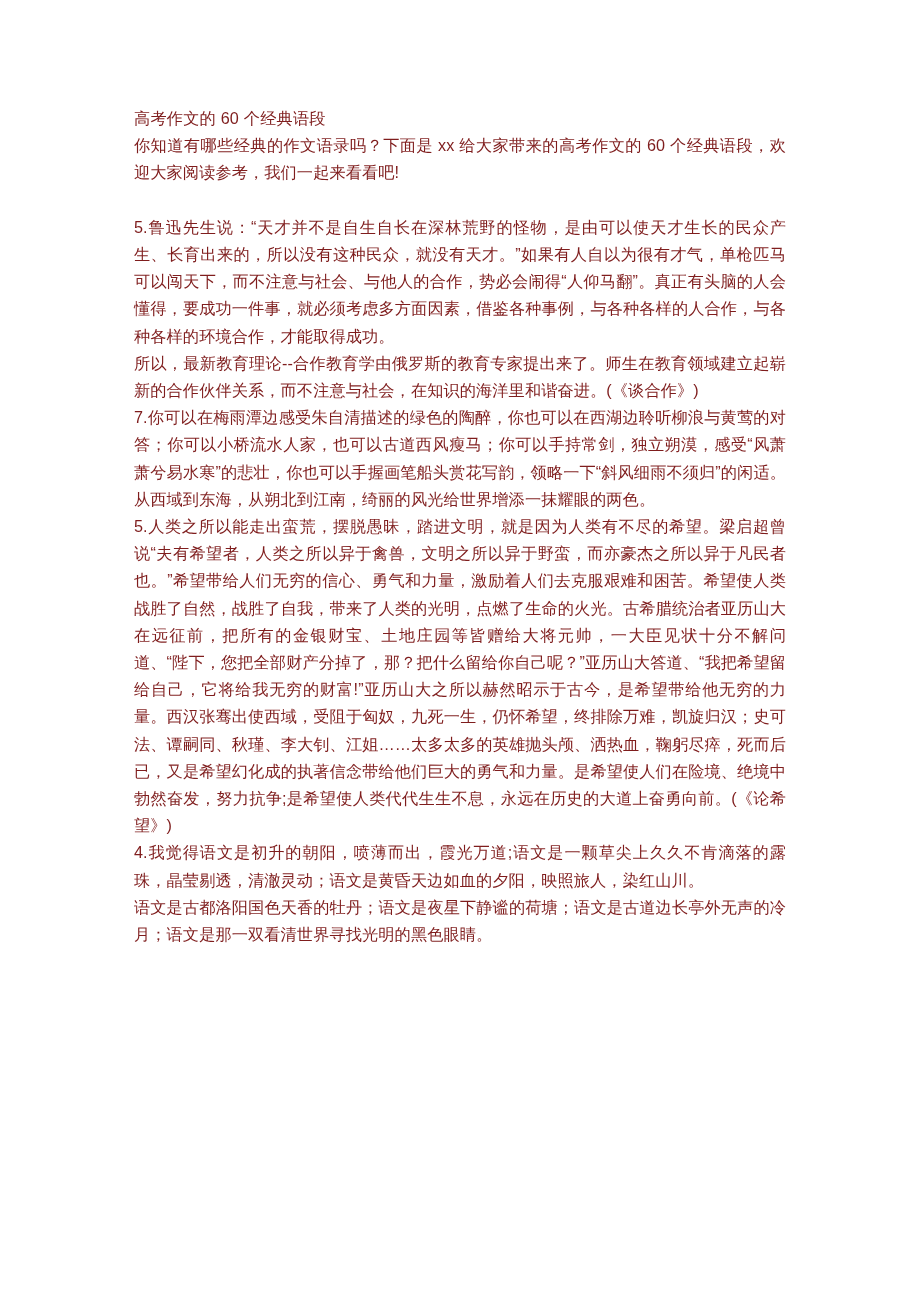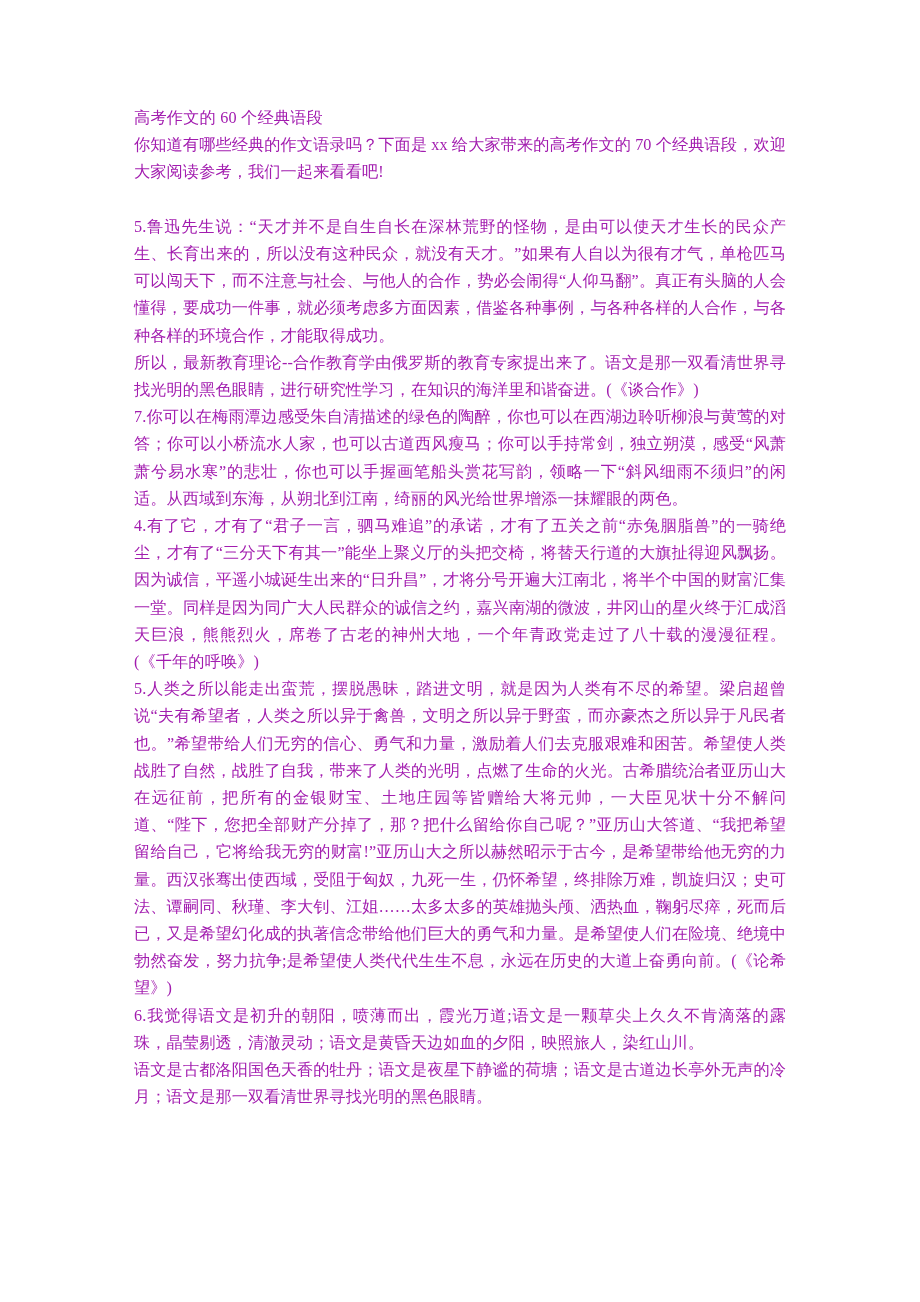--- a/index.html
+++ b/index.html
@@ -28,44 +28,43 @@
     width: 652px;
   }
   .para {
     margin: 0;
     font-size: 16.2px;
     line-height: 27.2px;
     text-align: justify;
     text-justify: inter-ideograph;
     word-break: break-all;
     letter-spacing: 0.1px;
-    color: #a21caf;
-    font-family: Liberation Serif, serif;
+    color: #7f1d1d;
+    font-family: Liberation Sans, sans-serif;
   }
   .para.title {
     letter-spacing: 0.2px;
   }
   .spacer {
     height: 27.2px;
   }
 </style>
 </head>
 <body>
 
 <div id="page">
   <div id="doc-body">
 
     <p class="para title">高考作文的 60 个经典语段</p>
 
-    <p class="para">你知道有哪些经典的作文语录吗？下面是 xx 给大家带来的高考作文的 70 个经典语段，欢迎大家阅读参考，我们一起来看看吧!</p>
+    <p class="para">你知道有哪些经典的作文语录吗？下面是 xx 给大家带来的高考作文的 60 个经典语段，欢迎大家阅读参考，我们一起来看看吧!</p>
 
     <div class="spacer"></div>
 
     <p class="para">5.鲁迅先生说：“天才并不是自生自长在深林荒野的怪物，是由可以使天才生长的民众产生、长育出来的，所以没有这种民众，就没有天才。”如果有人自以为很有才气，单枪匹马可以闯天下，而不注意与社会、与他人的合作，势必会闹得“人仰马翻”。真正有头脑的人会懂得，要成功一件事，就必须考虑多方面因素，借鉴各种事例，与各种各样的人合作，与各种各样的环境合作，才能取得成功。</p>
-    <p class="para">所以，最新教育理论--合作教育学由俄罗斯的教育专家提出来了。语文是那一双看清世界寻找光明的黑色眼睛，进行研究性学习，在知识的海洋里和谐奋进。(《谈合作》)</p>
+    <p class="para">所以，最新教育理论--合作教育学由俄罗斯的教育专家提出来了。师生在教育领域建立起崭新的合作伙伴关系，而不注意与社会，在知识的海洋里和谐奋进。(《谈合作》)</p>
     <p class="para">7.你可以在梅雨潭边感受朱自清描述的绿色的陶醉，你也可以在西湖边聆听柳浪与黄莺的对答；你可以小桥流水人家，也可以古道西风瘦马；你可以手持常剑，独立朔漠，感受“风萧萧兮易水寒”的悲壮，你也可以手握画笔船头赏花写韵，领略一下“斜风细雨不须归”的闲适。从西域到东海，从朔北到江南，绮丽的风光给世界增添一抹耀眼的两色。</p>
-    <p class="para">4.有了它，才有了“君子一言，驷马难追”的承诺，才有了五关之前“赤兔胭脂兽”的一骑绝尘，才有了“三分天下有其一”能坐上聚义厅的头把交椅，将替天行道的大旗扯得迎风飘扬。因为诚信，平遥小城诞生出来的“日升昌”，才将分号开遍大江南北，将半个中国的财富汇集一堂。同样是因为同广大人民群众的诚信之约，嘉兴南湖的微波，井冈山的星火终于汇成滔天巨浪，熊熊烈火，席卷了古老的神州大地，一个年青政党走过了八十载的漫漫征程。(《千年的呼唤》)</p>
     <p class="para">5.人类之所以能走出蛮荒，摆脱愚昧，踏进文明，就是因为人类有不尽的希望。梁启超曾说“夫有希望者，人类之所以异于禽兽，文明之所以异于野蛮，而亦豪杰之所以异于凡民者也。”希望带给人们无穷的信心、勇气和力量，激励着人们去克服艰难和困苦。希望使人类战胜了自然，战胜了自我，带来了人类的光明，点燃了生命的火光。古希腊统治者亚历山大在远征前，把所有的金银财宝、土地庄园等皆赠给大将元帅，一大臣见状十分不解问道、“陛下，您把全部财产分掉了，那？把什么留给你自己呢？”亚历山大答道、“我把希望留给自己，它将给我无穷的财富!”亚历山大之所以赫然昭示于古今，是希望带给他无穷的力量。西汉张骞出使西域，受阻于匈奴，九死一生，仍怀希望，终排除万难，凯旋归汉；史可法、谭嗣同、秋瑾、李大钊、江姐……太多太多的英雄抛头颅、洒热血，鞠躬尽瘁，死而后已，又是希望幻化成的执著信念带给他们巨大的勇气和力量。是希望使人们在险境、绝境中勃然奋发，努力抗争;是希望使人类代代生生不息，永远在历史的大道上奋勇向前。(《论希望》)</p>
-    <p class="para">6.我觉得语文是初升的朝阳，喷薄而出，霞光万道;语文是一颗草尖上久久不肯滴落的露珠，晶莹剔透，清澈灵动；语文是黄昏天边如血的夕阳，映照旅人，染红山川。</p>
+    <p class="para">4.我觉得语文是初升的朝阳，喷薄而出，霞光万道;语文是一颗草尖上久久不肯滴落的露珠，晶莹剔透，清澈灵动；语文是黄昏天边如血的夕阳，映照旅人，染红山川。</p>
     <p class="para">语文是古都洛阳国色天香的牡丹；语文是夜星下静谧的荷塘；语文是古道边长亭外无声的冷月；语文是那一双看清世界寻找光明的黑色眼睛。</p>
 
   </div>
 </div>
 
 </body></html>

